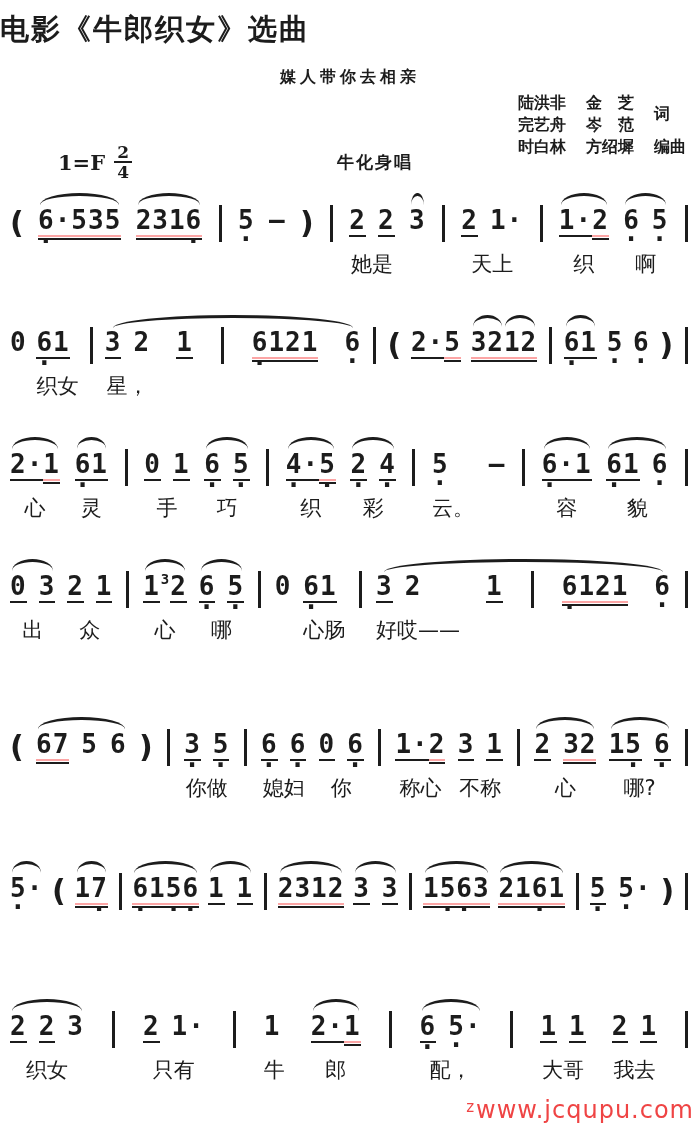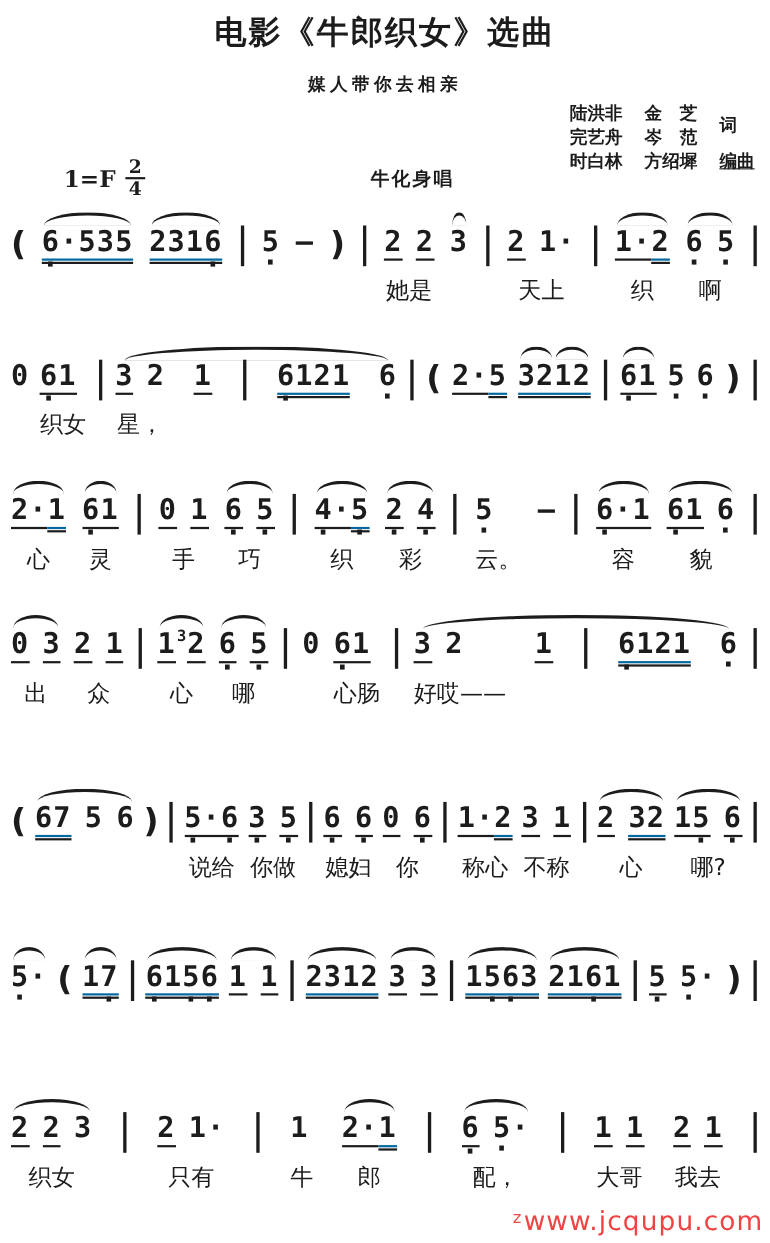--- a/index.html
+++ b/index.html
@@ -2,28 +2,28 @@
 <html><head>
 <meta charset="utf-8">
 <style>
   html,body{margin:0;padding:0;}
   body{
     width:700px;height:1130px;position:relative;overflow:hidden;
     background:#ffffff;color:#1c1c1c;
     font-family:"DejaVu Sans",sans-serif;
   }
   
-  .title{text-align:center;font-size:29px;font-weight:bold;letter-spacing:2px;margin-top:10px;}
+  .title{font-size:29px;font-weight:bold;letter-spacing:2px;margin-top:10px;}
   .subtitle{text-align:center;font-size:16px;font-weight:bold;letter-spacing:4px;margin-top:17px;}
   .meta{position:relative;height:92px;margin-top:4px;}
   .credits{position:absolute;right:14px;top:0;display:flex;gap:20px;font-weight:bold;font-size:16px;}
   .cred-col{display:flex;flex-direction:column;line-height:22px;}
   .roles{display:flex;flex-direction:column;height:66px;line-height:22px;}
   .role1{margin-top:11px;}
-  .role2{margin-top:auto;text-decoration:underline;}
+  .role2{margin-top:auto;}
   .keysig{position:absolute;left:28px;bottom:4px;display:flex;align-items:center;gap:9px;font-weight:bold;}
   .key{font-size:21px;font-family:"DejaVu Serif",serif;margin-left:30px;}
   .frac{display:flex;flex-direction:column;align-items:center;font-size:17px;line-height:16px;font-family:"DejaVu Serif",serif;}
   .frac .ftop{border-bottom:2px solid #1c1c1c;padding:0 3px 1px;}
   .frac .fbot{padding-top:1px;}
   .singer{position:absolute;left:337px;bottom:10px;font-size:17px;font-weight:bold;letter-spacing:2px;}
   
   #score{padding:0 10px;margin-top:6px;}
   .mline{margin-bottom:34px;}
   #score .mline:nth-child(4){margin-bottom:70px;}
@@ -37,21 +37,21 @@
   .s2{display:flex;gap:3px;}
   .s2 .arc{flex:1;border-top:3px solid #1c1c1c;border-radius:50% 50% 0 0 / 100% 100% 0 0;height:9px;}
   .notes{display:flex;align-items:flex-start;height:46px;}
   .seg{display:inline-flex;flex-direction:column;align-items:stretch;}
   .seg.gap{margin-left:12px;}
   .nt{
     font-family:"DejaVu Sans Mono",monospace;font-weight:bold;
     font-size:26px;line-height:30px;letter-spacing:1px;white-space:pre;
   }
   .nt.u1{border-bottom:2px solid #1c1c1c;}
-  .nt.u2{border-bottom:2px solid #0369a1;position:relative;}
+  .nt.u2{border-bottom:2px solid #fca5a5;position:relative;}
   .nt.u2::after{content:"";position:absolute;left:0;right:0;bottom:-5px;height:2px;background:#1c1c1c;}
   .nt.sup{font-size:14px;line-height:16px;letter-spacing:0;margin:0 1px;}
   .dt{
     font-family:"DejaVu Sans Mono",monospace;font-weight:bold;
     font-size:26px;line-height:9px;height:13px;letter-spacing:1px;white-space:pre;overflow:visible;
   }
   .lyr{font-size:21px;line-height:27px;height:27px;text-align:center;white-space:nowrap;}
   .bar-cell{display:flex;flex-direction:column;}
   .barsp{height:15px;}
   .bar{width:3px;height:37px;background:#1c1c1c;margin:0 2px;}
@@ -720,30 +720,20 @@
           <div class="paren">)</div>
         </div>
         <div class="cell bar-cell">
           <div class="barsp"></div>
           <div class="bar"></div>
         </div>
         <div class="cell grp">
           <div class="slurrow"></div>
           <div class="notes">
             <span class="seg">
-              <span class="nt u1">5·6</span>
-              <span class="dt">· ·</span>
-            </span>
-          </div>
-          <div class="lyr">说给</div>
-        </div>
-        <div class="cell grp">
-          <div class="slurrow"></div>
-          <div class="notes">
-            <span class="seg">
               <span class="nt u1">3</span>
               <span class="dt">·</span>
             </span>
             <span class="seg gap">
               <span class="nt u1">5</span>
               <span class="dt">·</span>
             </span>
           </div>
           <div class="lyr">你做</div>
         </div>

